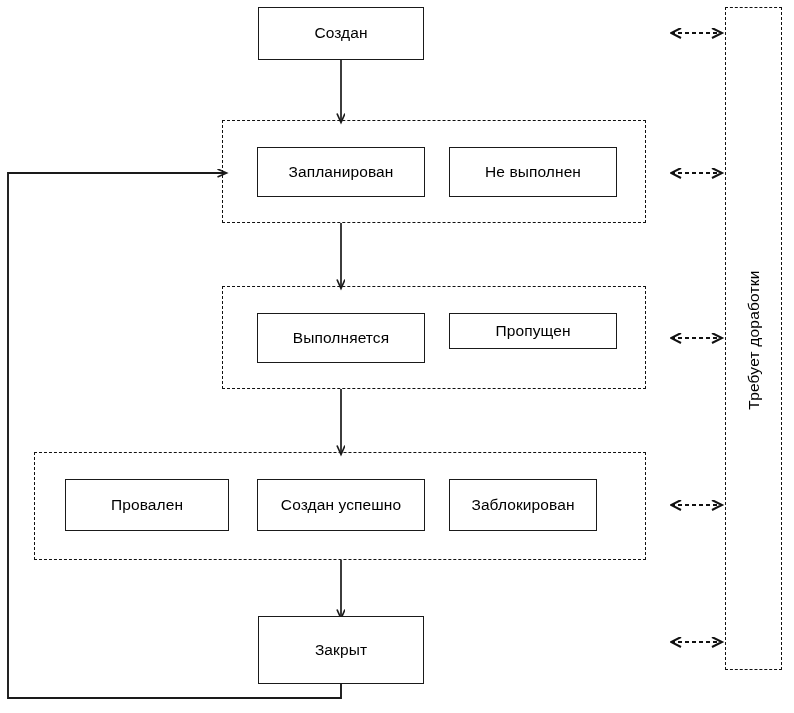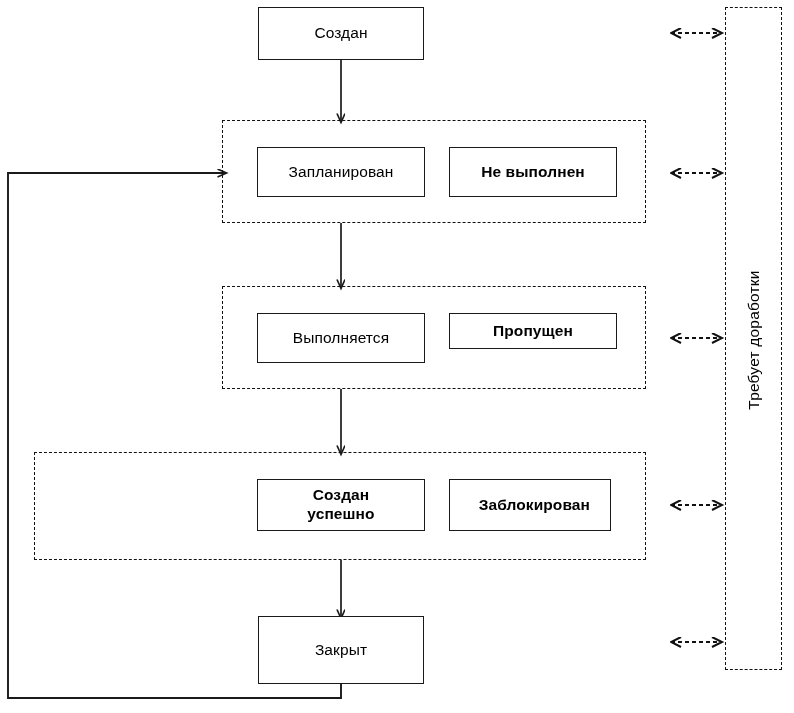--- a/index.html
+++ b/index.html
@@ -28,21 +28,21 @@
     align-items: center;
     justify-content: center;
     text-align: center;
     color: #000000;
     font-size: 15.5px;
     line-height: 1.22;
     padding: 2px 20px;
     letter-spacing: 0.1px;
   }
   .node.bold {
-    font-weight: bold;
+    font-weight: normal;
   }
   
   .group-box {
     position: absolute;
     box-sizing: border-box;
     border: 1.7px dashed #111111;
     background: transparent;
   }
   .rework-box {
     position: absolute;
@@ -122,24 +122,27 @@
 
   <div class="group-box" style="left:222px; top:286px; width:424px; height:103px;"></div>
   <div class="node" style="left:257px; top:313px; width:168px; height:50px;">
     <span>Выполняется</span>
   </div>
   <div class="node bold" style="left:449px; top:313px; width:168px; height:36px;">
     <span>Пропущен</span>
   </div>
 
   <div class="group-box" style="left:34px; top:452px; width:612px; height:108px;"></div>
+  <div class="node bold" style="left:65px; top:479px; width:164px; height:52px;">
+    <span>Провален</span>
+  </div>
   <div class="node bold" style="left:257px; top:479px; width:168px; height:52px;">
     <span>Создан успешно</span>
   </div>
-  <div class="node bold" style="left:449px; top:479px; width:162px; height:52px;justify-content:flex-end;">
+  <div class="node bold" style="left:449px; top:479px; width:148px; height:52px;">
     <span>Заблокирован</span>
   </div>
 
   <div class="node" style="left:258px; top:616px; width:166px; height:68px;">
     <span>Закрыт</span>
   </div>
 
   <div class="rework-box" style="left:725px; top:7px; width:57px; height:663px;"></div>
   <div class="rework-label" style="left:754px; top:340px;">Требует доработки</div>
 

